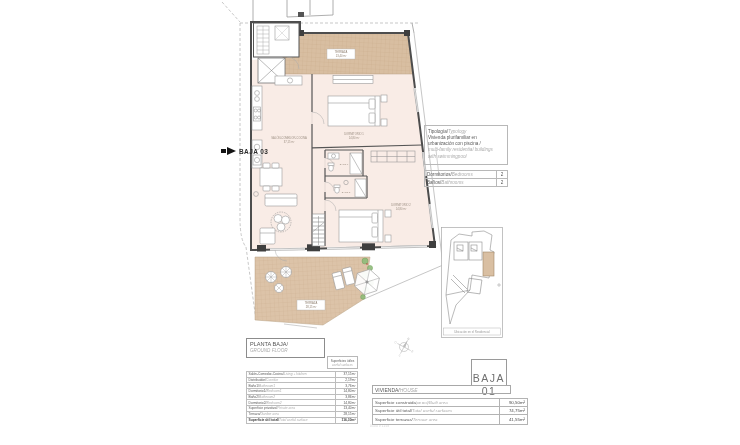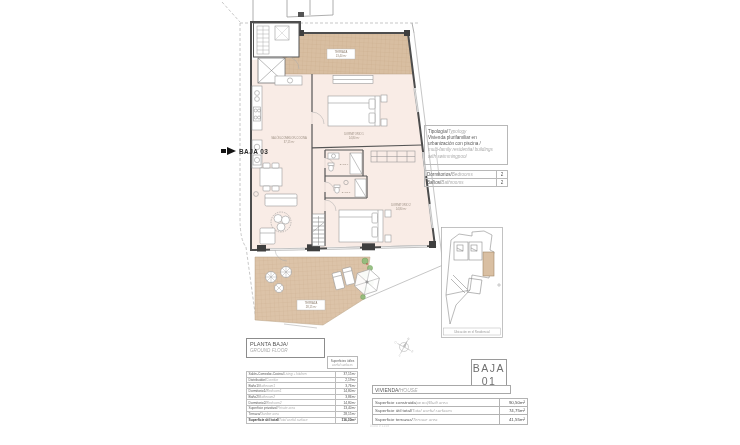--- a/index.html
+++ b/index.html
@@ -38,21 +38,21 @@
   .arow{display:flex;height:5.7px;align-items:center;border-bottom:0.6px solid #bdbdbd;}
   .arow:last-child{border-bottom:none;}
   .al{flex:1;padding-left:1.5px;white-space:nowrap;overflow:hidden;}
   .av{width:22px;height:100%;border-left:0.6px solid #bdbdbd;display:flex;align-items:center;
       justify-content:flex-end;padding-right:1.5px;color:#555;}
   .arow.total .es, .arow.total .av{color:#3c3c3c;font-weight:bold;}
   
   .viv{left:372px;top:385px;width:139px;height:9px;border:0.7px solid #a8a8a8;font-size:5px;
        display:flex;align-items:center;padding-left:2px;}
   .badge{left:471px;top:359px;width:36px;height:27px;border:1.2px solid #9a9a9a;
-         text-align:center;color:#6f6f6f;font-size:10.5px;line-height:12.5px;letter-spacing:1.5px;padding-top:2px;}
+         text-align:center;color:#6f6f6f;font-size:10.5px;line-height:12.5px;letter-spacing:1.5px;padding-top:12px;}
   .tot{left:372px;top:398px;width:156px;border:0.6px solid #b3b3b3;font-size:4.4px;}
   .trow{display:flex;height:8.2px;align-items:center;border-bottom:0.6px solid #b3b3b3;}
   .trow:last-child{border-bottom:none;}
   .tl{flex:1;padding-left:2px;white-space:nowrap;}
   .tv{width:28px;height:100%;border-left:0.6px solid #b3b3b3;display:flex;align-items:center;
       justify-content:flex-end;padding-right:2px;color:#4a4a4a;}
   
   .fine{left:370px;top:424px;font-size:3px;color:#cfcfcf;letter-spacing:.3px;}
   svg text{font-family:"Liberation Sans",sans-serif;}
 </style>

